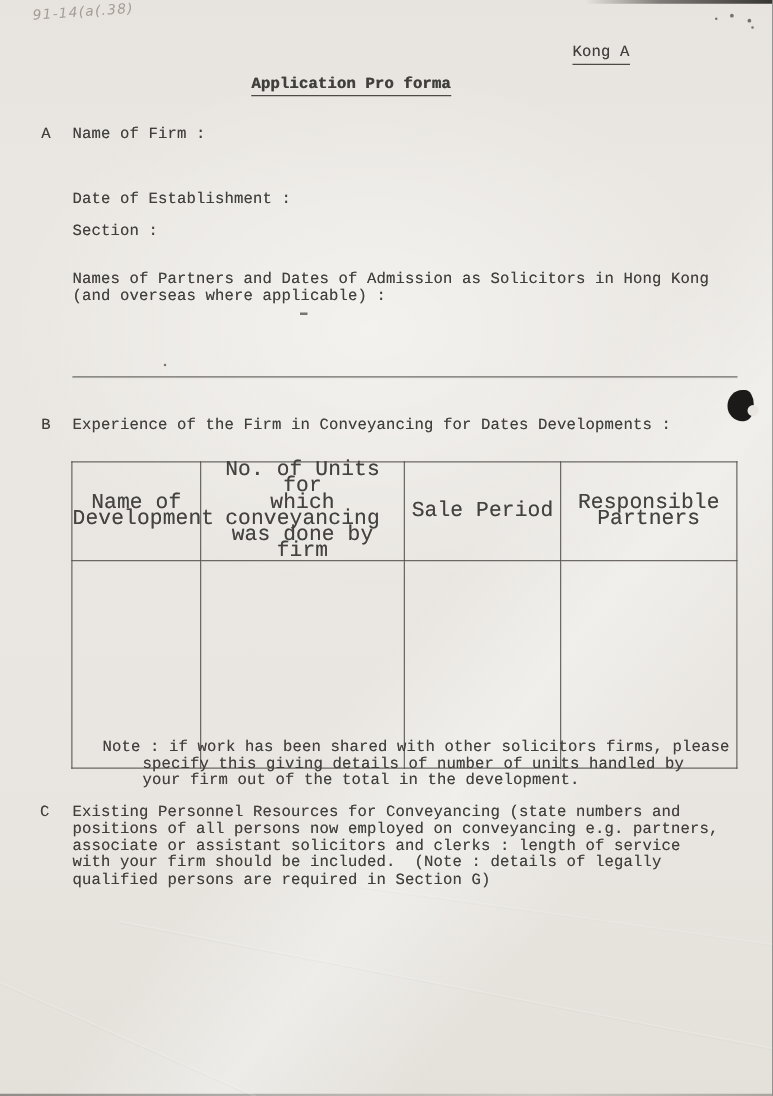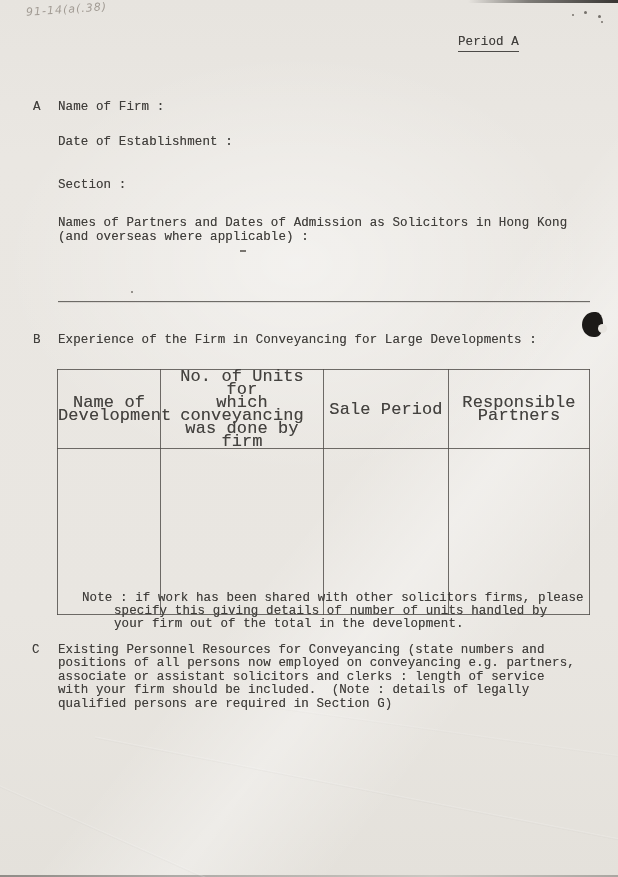--- a/index.html
+++ b/index.html
@@ -69,35 +69,36 @@
 
   <div class="pencil">91-14(a(.38)</div>
 
   <span class="speck" style="left:572px; top:14px; width:2px; height:2px;"></span>
   <span class="speck" style="left:584px; top:11px; width:3px; height:3px;"></span>
   <span class="speck" style="left:598px; top:15px; width:3px; height:3px;"></span>
   <span class="speck" style="left:601px; top:21px; width:2px; height:2px;"></span>
   <span class="speck" style="left:240px; top:250px; width:6px; height:1.5px; border-radius:0;"></span>
   <span class="speck" style="left:131px; top:291px; width:2px; height:2px;"></span>
 
-  <div class="txt underline" style="left:458px; top:36px;">Period A</div>
+  <div class="txt underline" style="left:458px; top:36px;">Kong A</div>
+  <div class="txt underline title-txt" style="left:201px; top:61px;">Application Pro forma</div>
 
   <div class="txt sec-label" style="left:33px; top:101px;">A</div>
   <div class="txt" style="left:58px; top:101px;">Name of Firm :</div>
-  <div class="txt" style="left:58px; top:136px;text-align:right;">Date of Establishment :</div>
+  <div class="txt" style="left:58px; top:153px;text-align:right;">Date of Establishment :</div>
   <div class="txt" style="left:58px; top:179px;">Section :</div>
   <div class="txt" style="left:58px; top:217px;">Names of Partners and Dates of Admission as Solicitors in Hong Kong</div>
   <div class="txt" style="left:58px; top:231px;">(and overseas where applicable) :</div>
 
   <div class="rule" style="left:58px; top:301px; width:532px;"></div>
 
   <div class="blob"></div>
 
   <div class="txt sec-label" style="left:33px; top:334px;">B</div>
-  <div class="txt" style="left:58px; top:334px;">Experience of the Firm in Conveyancing for Large Developments :</div>
+  <div class="txt" style="left:58px; top:334px;">Experience of the Firm in Conveyancing for Dates Developments :</div>
 
   <table class="btable">
     <colgroup>
       <col style="width:103px">
         <col style="width:163px">
         <col style="width:125px">
         <col style="width:141px">
     </colgroup>
     <thead>
       <tr>

